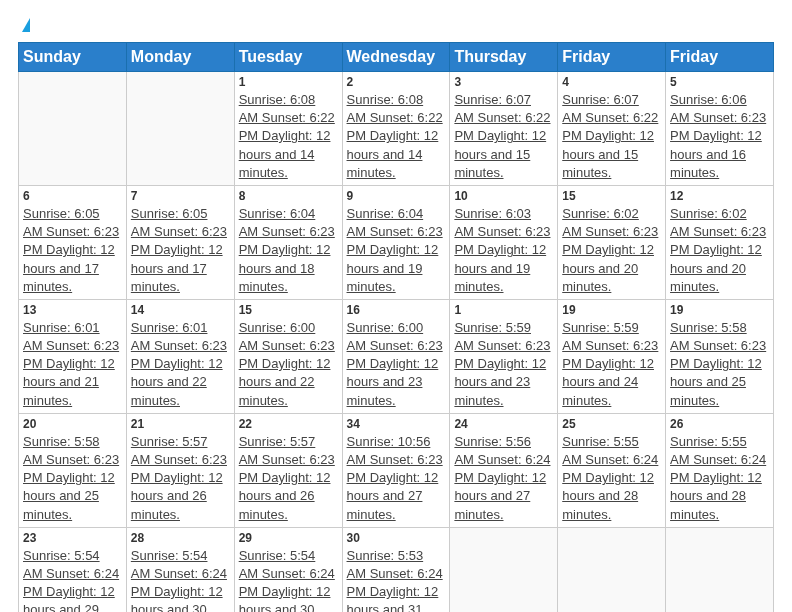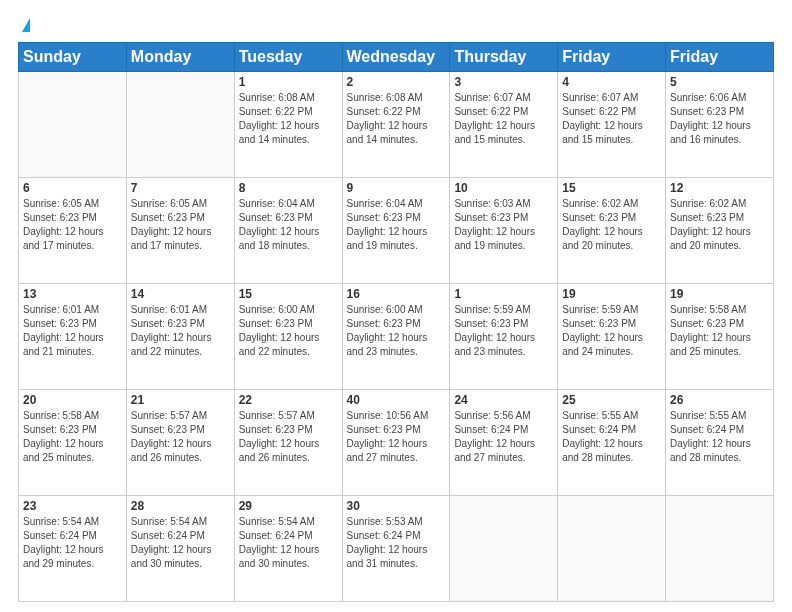--- a/index.html
+++ b/index.html
@@ -91,23 +91,24 @@
     .calendar td.empty {
       background: #f9f9f9;
     }
     .day-num {
       font-size: 12px;
       font-weight: bold;
       display: block;
       margin-bottom: 2px;
     }
     .day-info {
-      font-size: 10px;
+      font-size: 13px;
       color: #444;
       line-height: 1.4;
+      text-decoration: underline;
     }
   </style>
 </head>
 <body>
 
 <div class="page">
   <div class="header">
     <div class="logo">
       <div class="logo-text">
         <span class="logo-general"></span>
@@ -269,21 +270,21 @@
 Sunset: 6:23 PM
 Daylight: 12 hours and 26 minutes.</div>
           </td>
           <td>
             <span class="day-num">22</span>
             <div class="day-info">Sunrise: 5:57 AM
 Sunset: 6:23 PM
 Daylight: 12 hours and 26 minutes.</div>
           </td>
           <td>
-            <span class="day-num">40</span>
+            <span class="day-num">34</span>
             <div class="day-info">Sunrise: 10:56 AM
 Sunset: 6:23 PM
 Daylight: 12 hours and 27 minutes.</div>
           </td>
           <td>
             <span class="day-num">24</span>
             <div class="day-info">Sunrise: 5:56 AM
 Sunset: 6:24 PM
 Daylight: 12 hours and 27 minutes.</div>
           </td>

